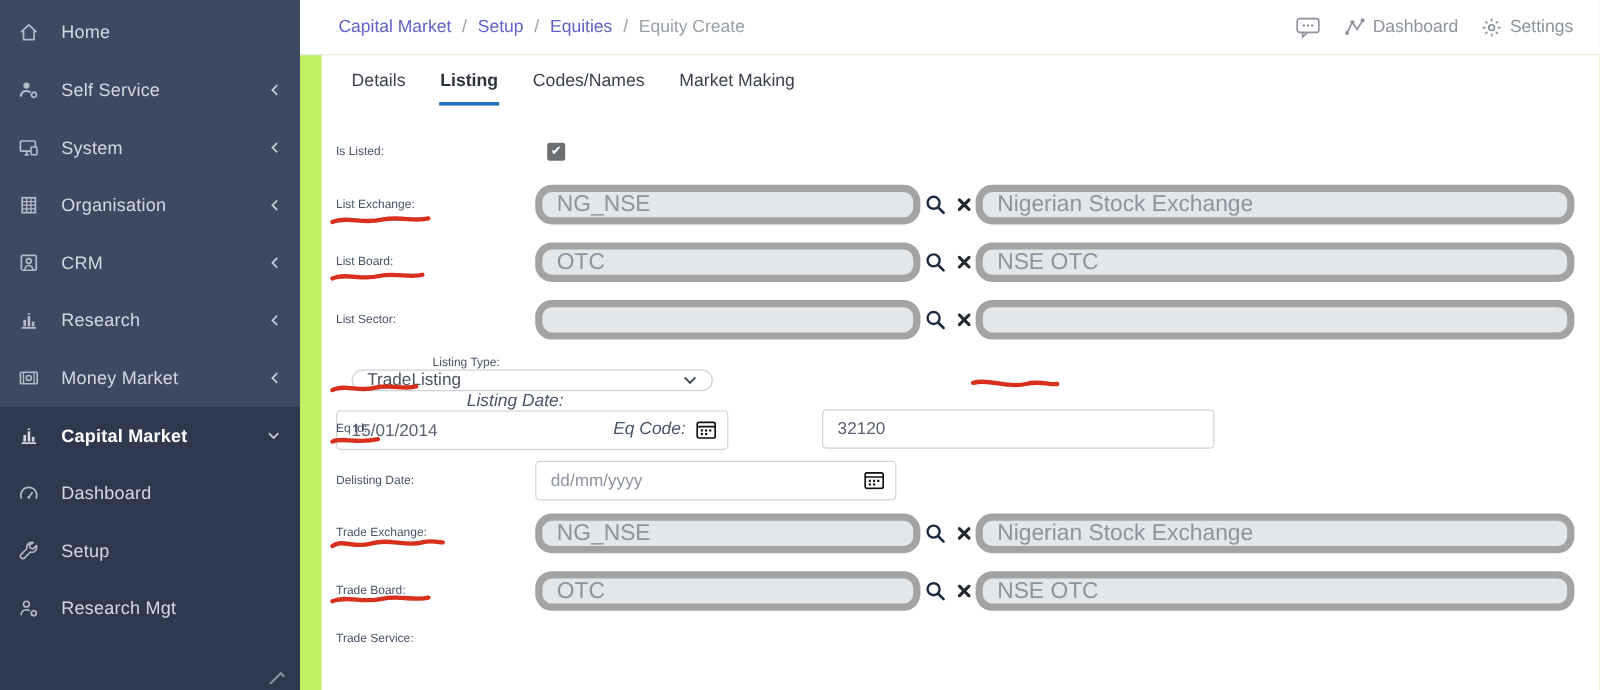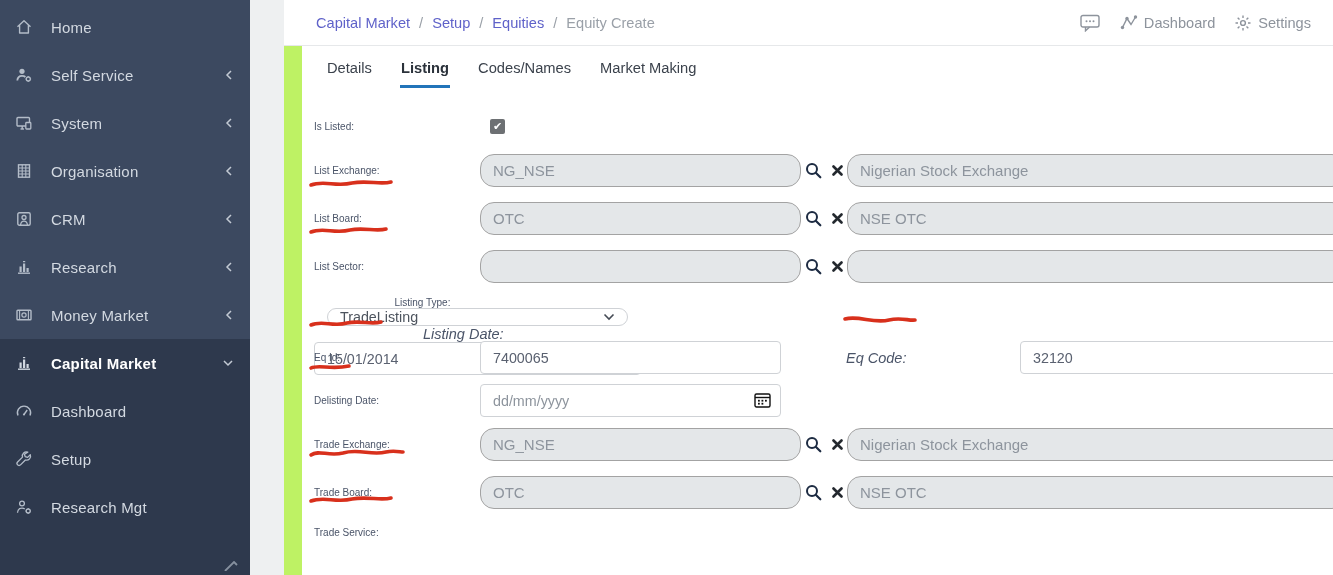--- a/index.html
+++ b/index.html
@@ -2,21 +2,21 @@
 <html><head>
 <meta charset="utf-8">
 <style>
   * { box-sizing: border-box; }
   html,body { margin:0; padding:0; }
   body {
     width:1333px; height:575px; overflow:hidden;
     font-family:"Liberation Sans", sans-serif;
     background:#eef0f1;
   }
-  .app { display:flex; width:1333px; height:575px;gap:34px; }
+  .app { display:flex; width:1333px; height:575px; }
 
   
   .sidebar {
     width:250px; flex-shrink:0; background:#3c4960;
     display:flex; flex-direction:column; padding-top:3px;
   }
   .side-item {
     height:48px; display:flex; align-items:center;
     color:#d3d9e1; font-size:15px; position:relative; cursor:pointer;
   }
@@ -47,22 +47,22 @@
   
   .tabs { position:absolute; top:14px; left:24px; display:flex; gap:27px; font-size:14.7px; color:#3b424c; }
   .tab { padding:0 1px 9px 1px; cursor:pointer; }
   .tab.active { font-weight:bold; color:#2b323b; border-bottom:3px solid #2274b9; }
 
   
   .frow { position:absolute; left:12px; display:flex; align-items:center; height:33px; }
   .flabel { width:166px; font-size:10px; color:#4a5468; flex-shrink:0; }
   .rlabel { width:174px; margin-left:65px; font-size:14.5px; color:#4a5468; flex-shrink:0;font-style:italic; }
   .gfield {
-    height:33px; background:#e4e7e9; border:1px solid #a3a3a3; border-radius:14px;
-    color:#8d949d; font-size:15px; padding:0 12px; font-family:"Liberation Sans",sans-serif;
+    height:33px; background:#e4e7e9; border:6px solid #a3a3a3; border-radius:14px;
+    color:#8d949d; font-size:19px; padding:0 12px; font-family:"Liberation Sans",sans-serif;
   }
   .gfield.code { width:321px; }
   .gfield.name { width:499px; }
   .iconsgap { width:46px; display:flex; align-items:center; justify-content:center; gap:10px; }
   .icon-btn { display:flex; cursor:pointer; }
   .winput {
     height:33px; background:#fff; border:1px solid #cfd2d6; border-radius:4px;
     color:#5a6170; font-size:14.3px; padding:0 12px; font-family:"Liberation Sans",sans-serif;
   }
   .winput::placeholder, .gfield::placeholder { color:#8d949d; opacity:1; }
@@ -389,21 +389,20 @@
                   <rect x="11" y="7.8" width="1.8" height="1.8" fill="#111"></rect>
                   <rect x="4" y="10.8" width="1.8" height="1.8" fill="#111"></rect>
                   <rect x="7.5" y="10.8" width="1.8" height="1.8" fill="#111"></rect>
                 </svg>
               </span>
           </span>
         </div>
 
         <div class="frow" style="top:295px;">
           <span class="flabel">Eq Id:</span>
-          <input class="winput w301" value="7400065" style="">
           <span class="rlabel">Eq Code:</span>
           <input class="winput w327" value="32120" style="">
         </div>
 
         <div class="frow" style="top:338px;">
           <span class="flabel">Delisting Date:</span>
           <span class="date-wrap">
             <input class="winput w301" placeholder="dd/mm/yyyy" style="">
             <span class="cal">
                 <svg width="17" height="16" viewBox="0 0 17 16">

